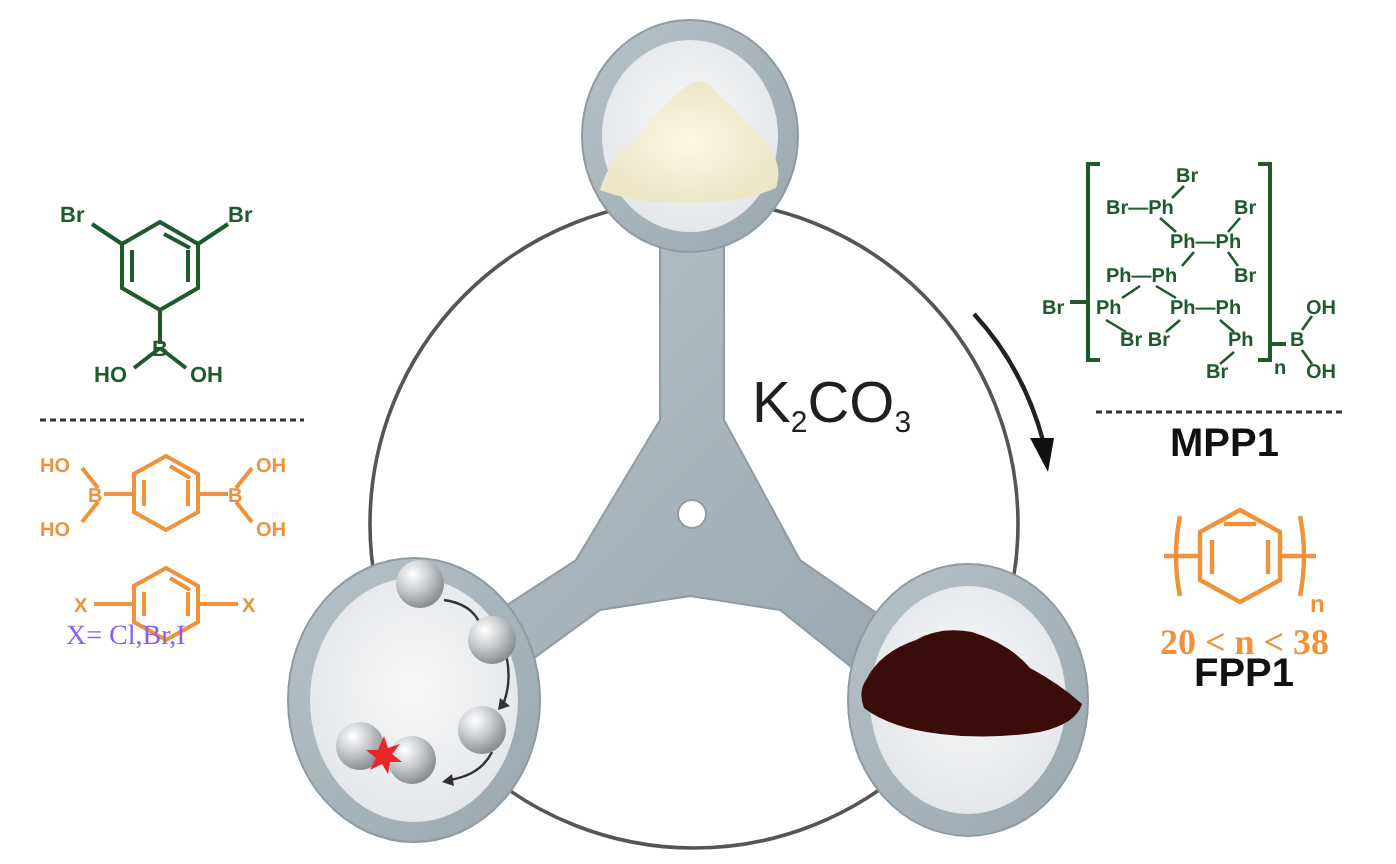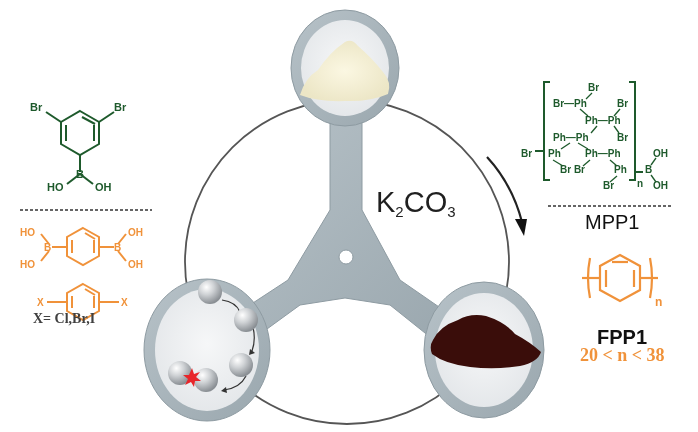--- a/index.html
+++ b/index.html
@@ -1,24 +1,24 @@
 <!DOCTYPE html>
 <html><head>
 <meta charset="utf-8">
 <style>
   html, body { margin: 0; padding: 0; background: #ffffff; }
   body { width: 698px; height: 432px; position: relative; overflow: hidden; font-family: "Liberation Sans", sans-serif; }
   #scene { position: absolute; left: 0; top: 0; width: 698px; height: 432px; }
   .lbl { position: absolute; white-space: nowrap; }
   .reagents { left: 376px; top: 166px; font-size: 29px; line-height: 33px; color: #1f1f1f; font-family: "Liberation Sans", sans-serif; margin-top: 20px; }
   .reagents sub { font-size: 15px; vertical-align: -5px; }
-  .name-mpp { left: 585px; top: 211px; font-size: 20px; font-weight: normal; color: #111; font-family: "Liberation Sans", sans-serif; }
+  .name-mpp { left: 585px; top: 211px; font-size: 20px; font-weight: bold; color: #111; font-family: "Liberation Sans", sans-serif; }
   .name-fpp { left: 597px; top: 326px; font-size: 20px; font-weight: bold; color: #111; font-family: "Liberation Sans", sans-serif; }
-  .range { left: 580px; top: 311px; font-size: 18px; font-weight: bold; color: #f0923a; font-family: "Liberation Serif", serif; margin-top: 34px; }
-  .xlabel { left: 33px; top: 311px; font-size: 14px; font-weight: bold; color: #404040; font-family: "Liberation Serif", serif; }
+  .range { left: 580px; top: 311px; font-size: 18px; font-weight: bold; color: #f0923a; font-family: "Liberation Serif", serif; }
+  .xlabel { left: 33px; top: 311px; font-size: 14px; font-weight: normal; color: #8b5cf6; font-family: "Liberation Serif", serif; }
 </style>
 </head>
 <body>
 
 <svg id="scene" width="698" height="432" viewBox="0 0 698 432" xmlns="http://www.w3.org/2000/svg">
   <defs>
     <radialGradient id="ballGrad" cx="35%" cy="30%" r="70%">
       <stop offset="0%" stop-color="#ffffff"></stop>
       <stop offset="45%" stop-color="#cfd2d5"></stop>
       <stop offset="100%" stop-color="#8a8f94"></stop>

